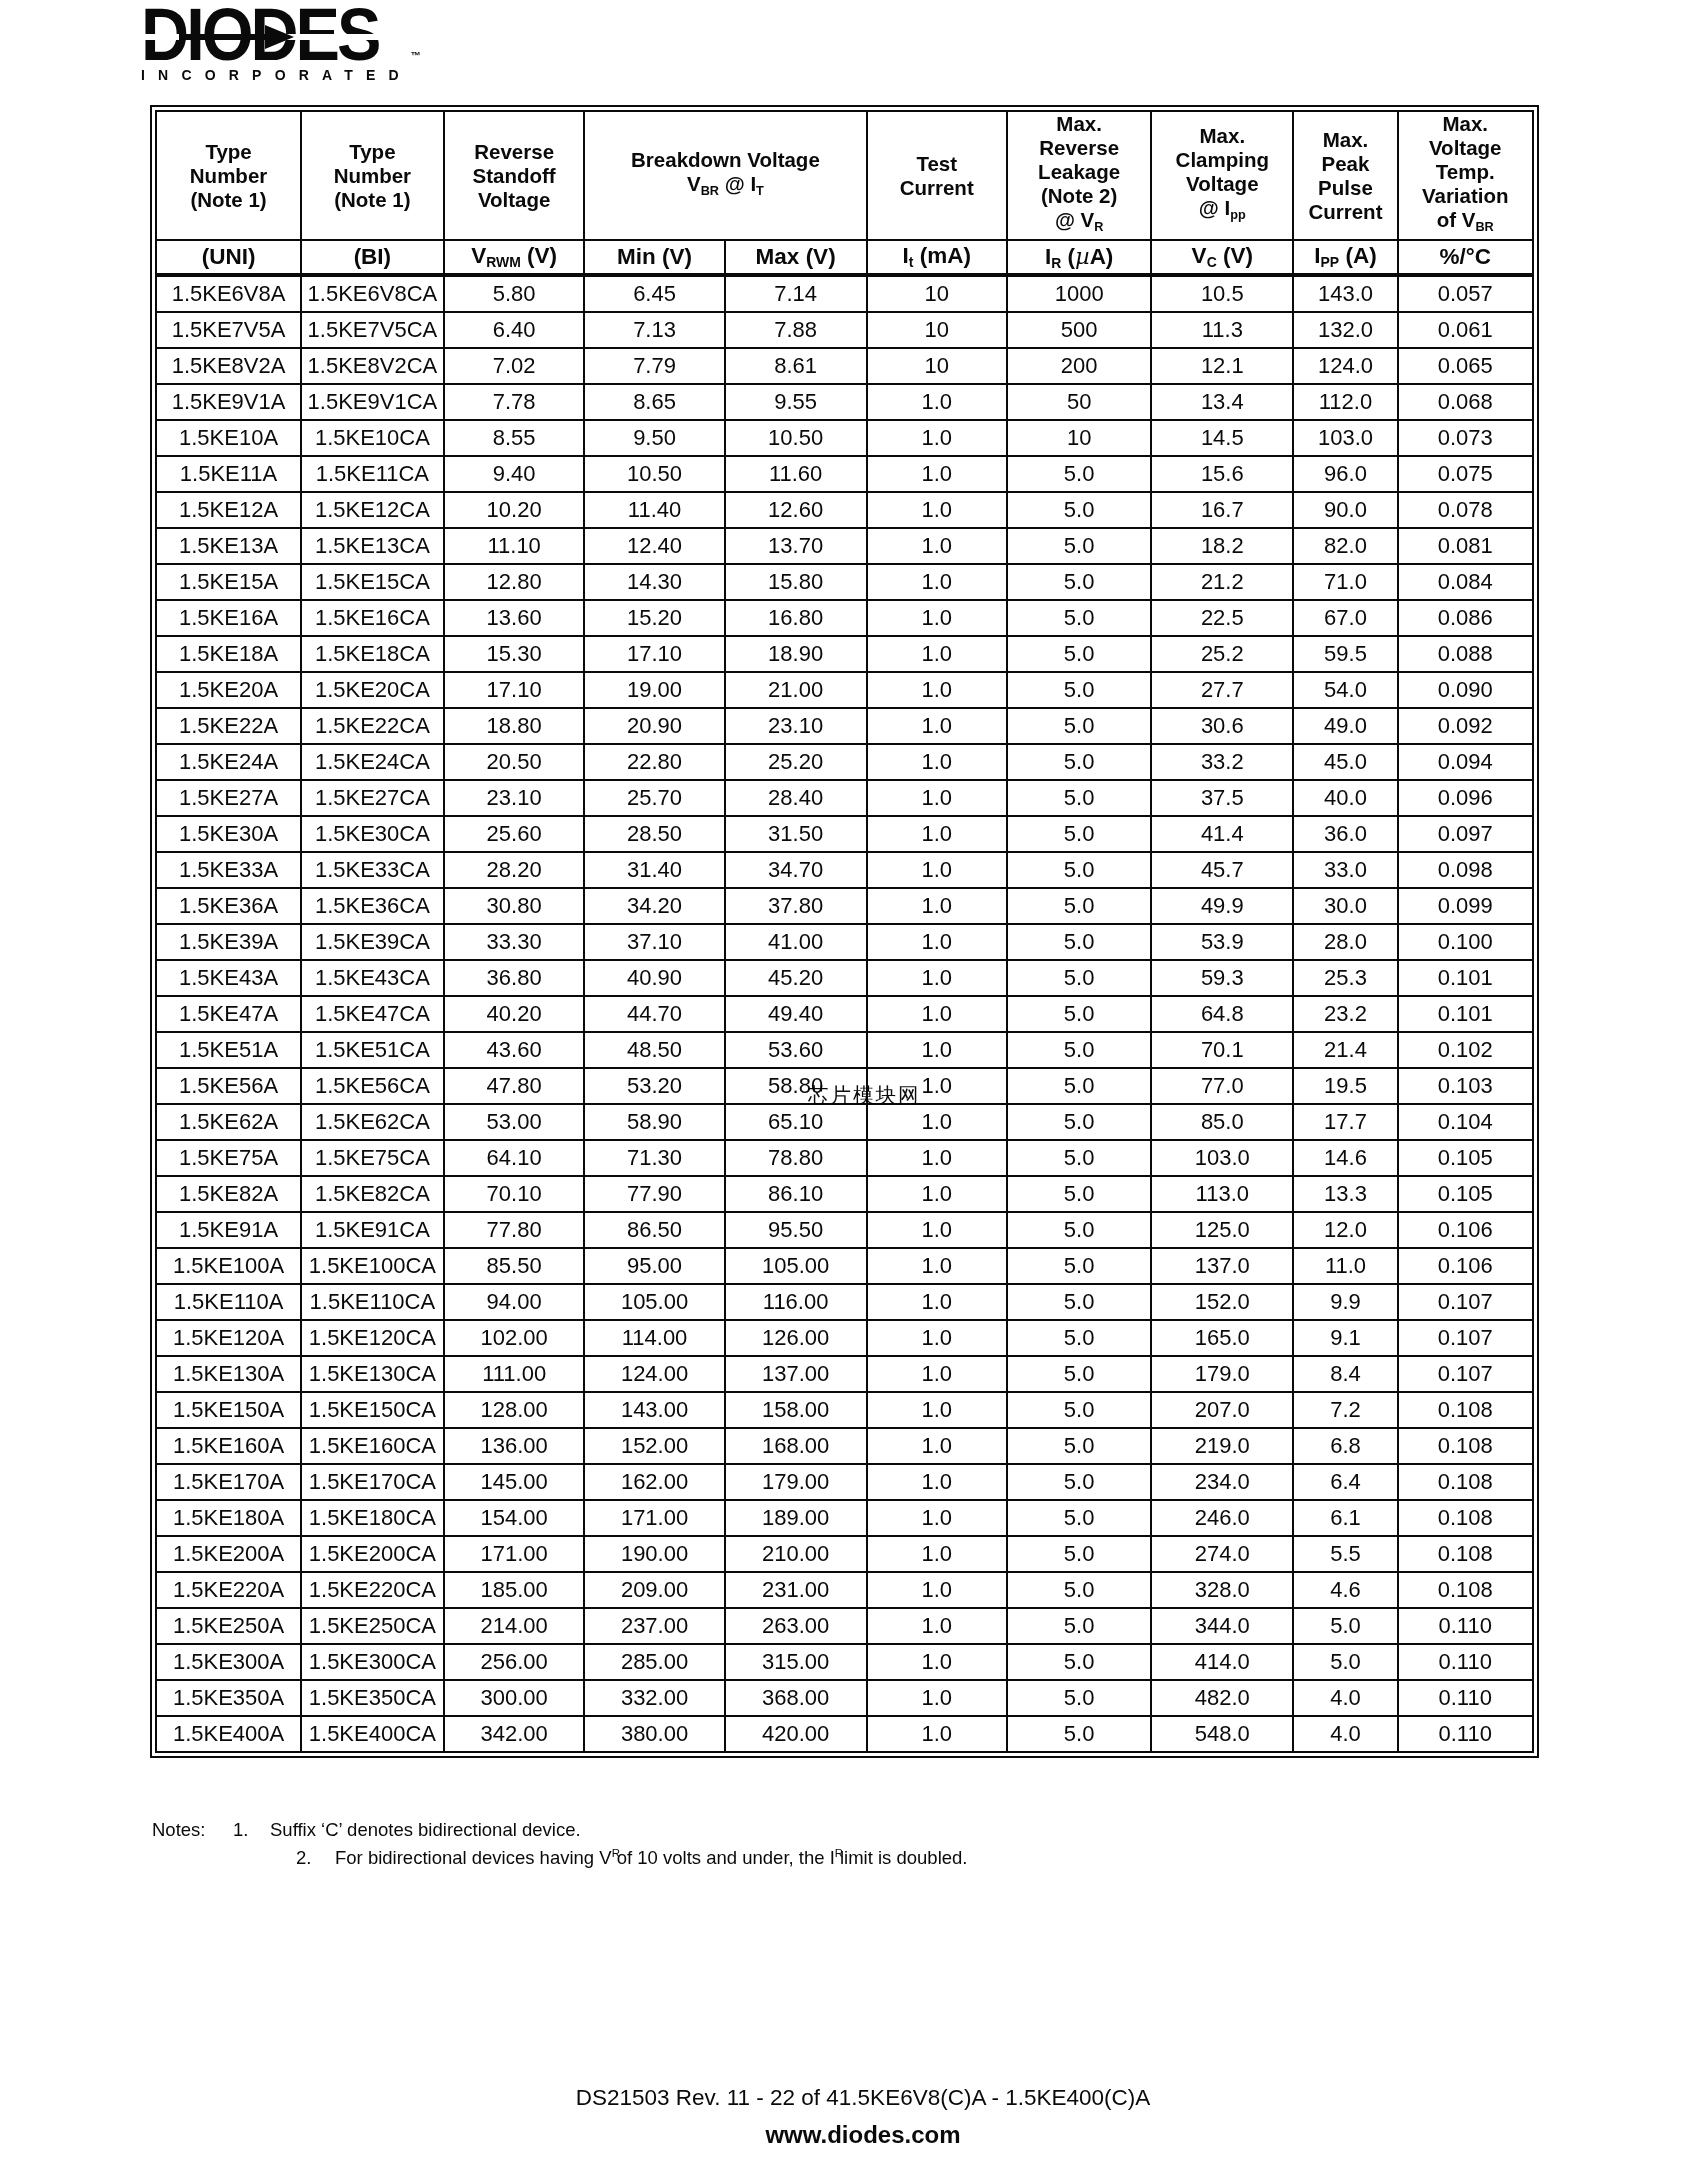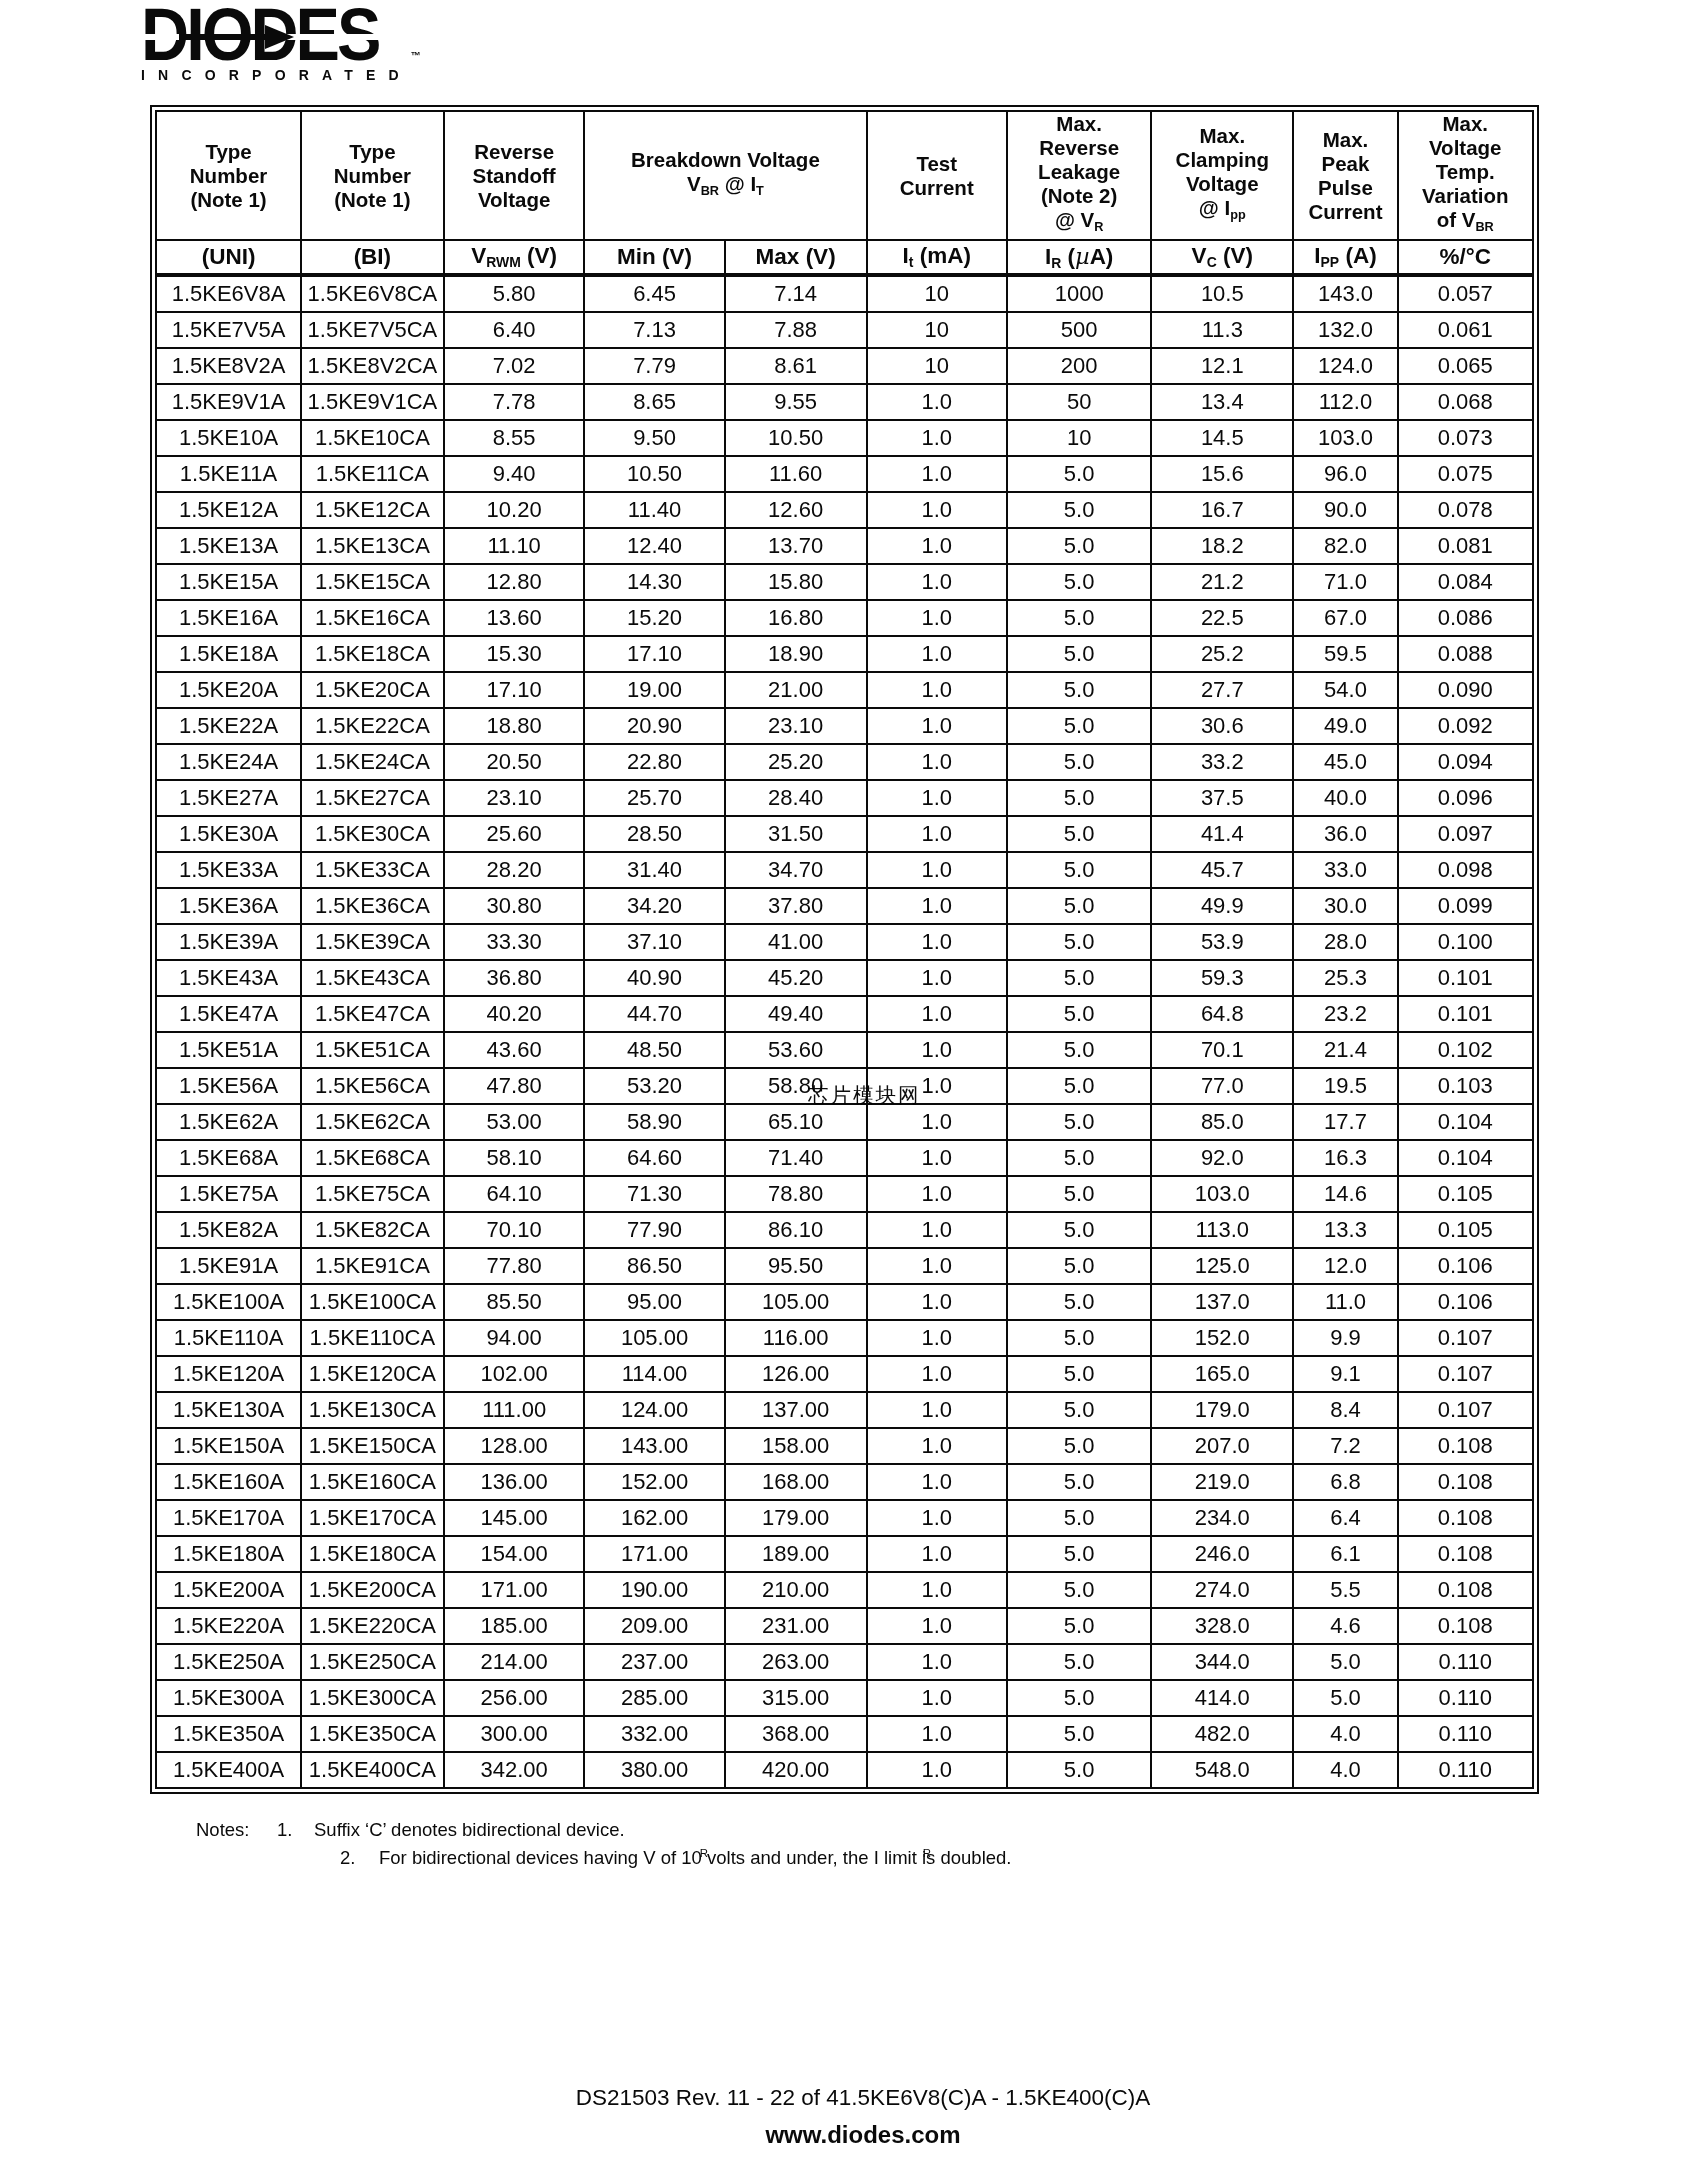--- a/index.html
+++ b/index.html
@@ -30,21 +30,21 @@
   table.spec td{height:34px;font-size:22px;font-weight:normal;}
   .sb{font-size:0.62em;vertical-align:-0.28em;letter-spacing:0;}
   .mu{font-family:"DejaVu Serif",serif;font-style:italic;font-weight:normal;}
 
   
   .watermark{position:absolute;left:808px;top:1081px;font-size:20.5px;letter-spacing:2px;
              color:#000000;opacity:0.95;z-index:6;white-space:nowrap;}
 
   
   .notes{position:absolute;left:152px;top:1819px;width:926px;height:60px;font-size:18.5px;}
-  .notes span{position:absolute;white-space:nowrap;margin-left:44px;}
+  .notes span{position:absolute;white-space:nowrap;}
   .n-label{left:0;top:0;}
   .n1-num{left:81px;top:0;}
   .n1-text{left:118px;top:0;}
   .n2-num{left:144px;top:28px;}
   .n2-text{left:183px;top:28px;}
 
   
   .footer-row{position:absolute;left:152px;top:2085px;width:1422px;display:flex;
               justify-content:center;align-items:baseline;font-size:22.5px;}
   .footer-site{position:absolute;left:152px;top:2121px;width:1422px;text-align:center;
@@ -428,32 +428,20 @@
             <td>53.00</td>
             <td>58.90</td>
             <td>65.10</td>
             <td>1.0</td>
             <td>5.0</td>
             <td>85.0</td>
             <td>17.7</td>
             <td>0.104</td>
           </tr>
           <tr>
-            <td>1.5KE68A</td>
-            <td>1.5KE68CA</td>
-            <td>58.10</td>
-            <td>64.60</td>
-            <td>71.40</td>
-            <td>1.0</td>
-            <td>5.0</td>
-            <td>92.0</td>
-            <td>16.3</td>
-            <td>0.104</td>
-          </tr>
-          <tr>
             <td>1.5KE75A</td>
             <td>1.5KE75CA</td>
             <td>64.10</td>
             <td>71.30</td>
             <td>78.80</td>
             <td>1.0</td>
             <td>5.0</td>
             <td>103.0</td>
             <td>14.6</td>
             <td>0.105</td>

